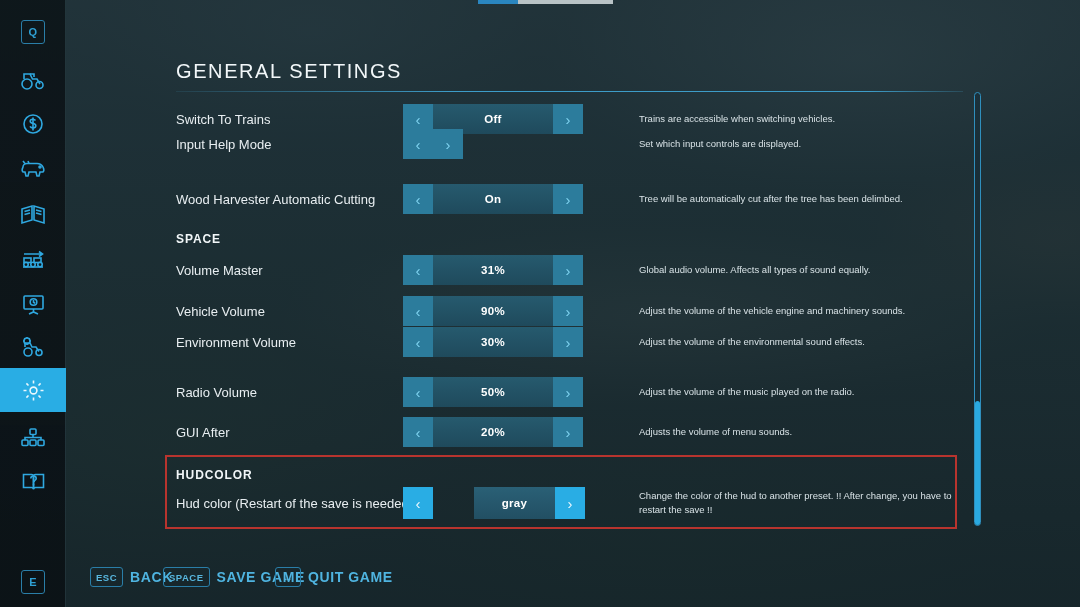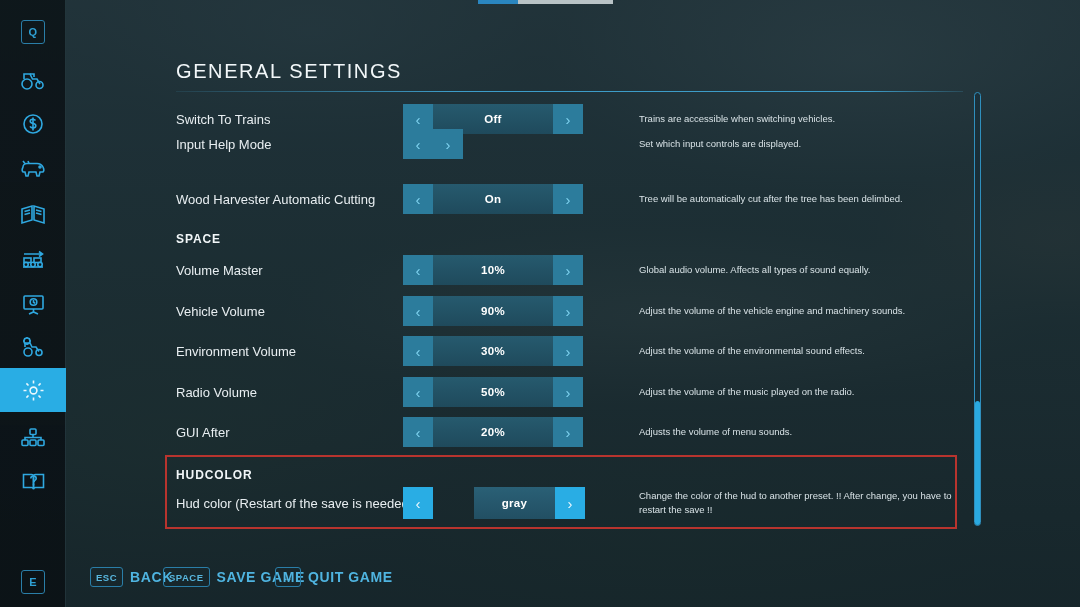--- a/index.html
+++ b/index.html
@@ -275,35 +275,35 @@
       </div>
       <div class="row-desc">Tree will be automatically cut after the tree has been delimbed.</div>
     </div>
     <div class="row" style="top: 219px;">
       <div class="section-head">SPACE</div>
     </div>
     <div class="row" style="top: 250px;">
       <div class="row-label">Volume Master</div>
       <div class="selector">
         <div class="sel-arrow">‹</div>
-        <div class="sel-mid">10%</div>
+        <div class="sel-mid">31%</div>
         <div class="sel-arrow">›</div>
       </div>
       <div class="row-desc">Global audio volume. Affects all types of sound equally.</div>
     </div>
     <div class="row" style="top: 291px;">
       <div class="row-label">Vehicle Volume</div>
       <div class="selector">
         <div class="sel-arrow">‹</div>
         <div class="sel-mid">90%</div>
         <div class="sel-arrow">›</div>
       </div>
       <div class="row-desc">Adjust the volume of the vehicle engine and machinery sounds.</div>
     </div>
-    <div class="row" style="top: 331px;">
+    <div class="row" style="top: 322px;">
       <div class="row-label">Environment Volume</div>
       <div class="selector">
         <div class="sel-arrow">‹</div>
         <div class="sel-mid">30%</div>
         <div class="sel-arrow">›</div>
       </div>
       <div class="row-desc">Adjust the volume of the environmental sound effects.</div>
     </div>
     <div class="row" style="top: 372px;">
       <div class="row-label">Radio Volume</div>

